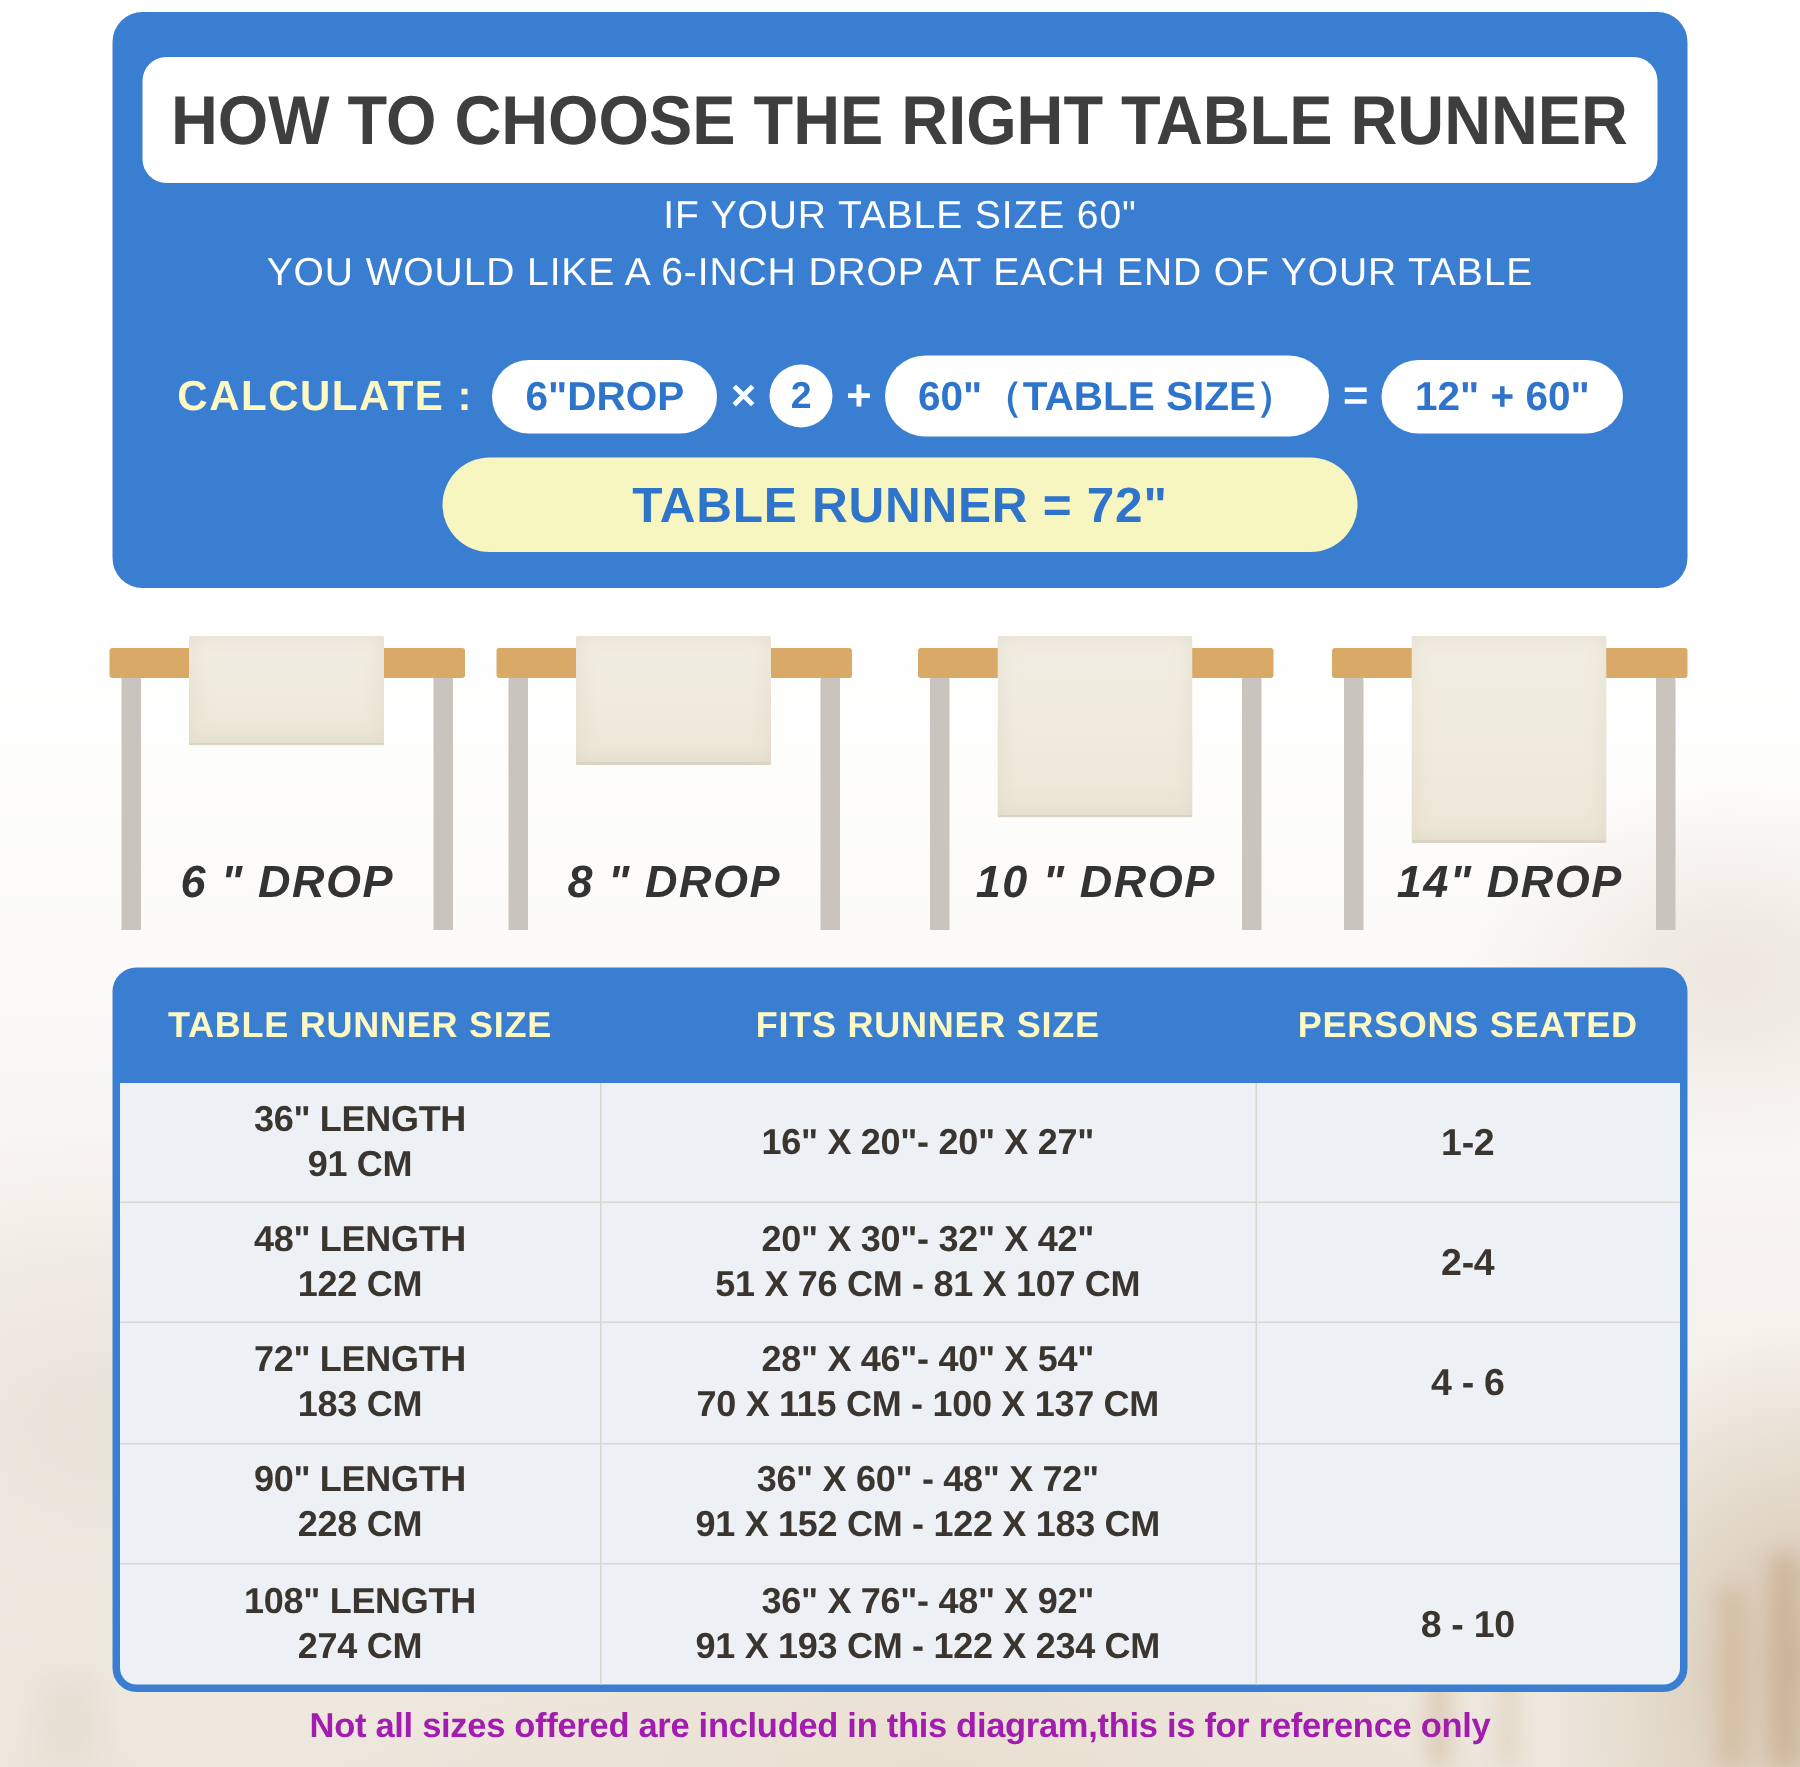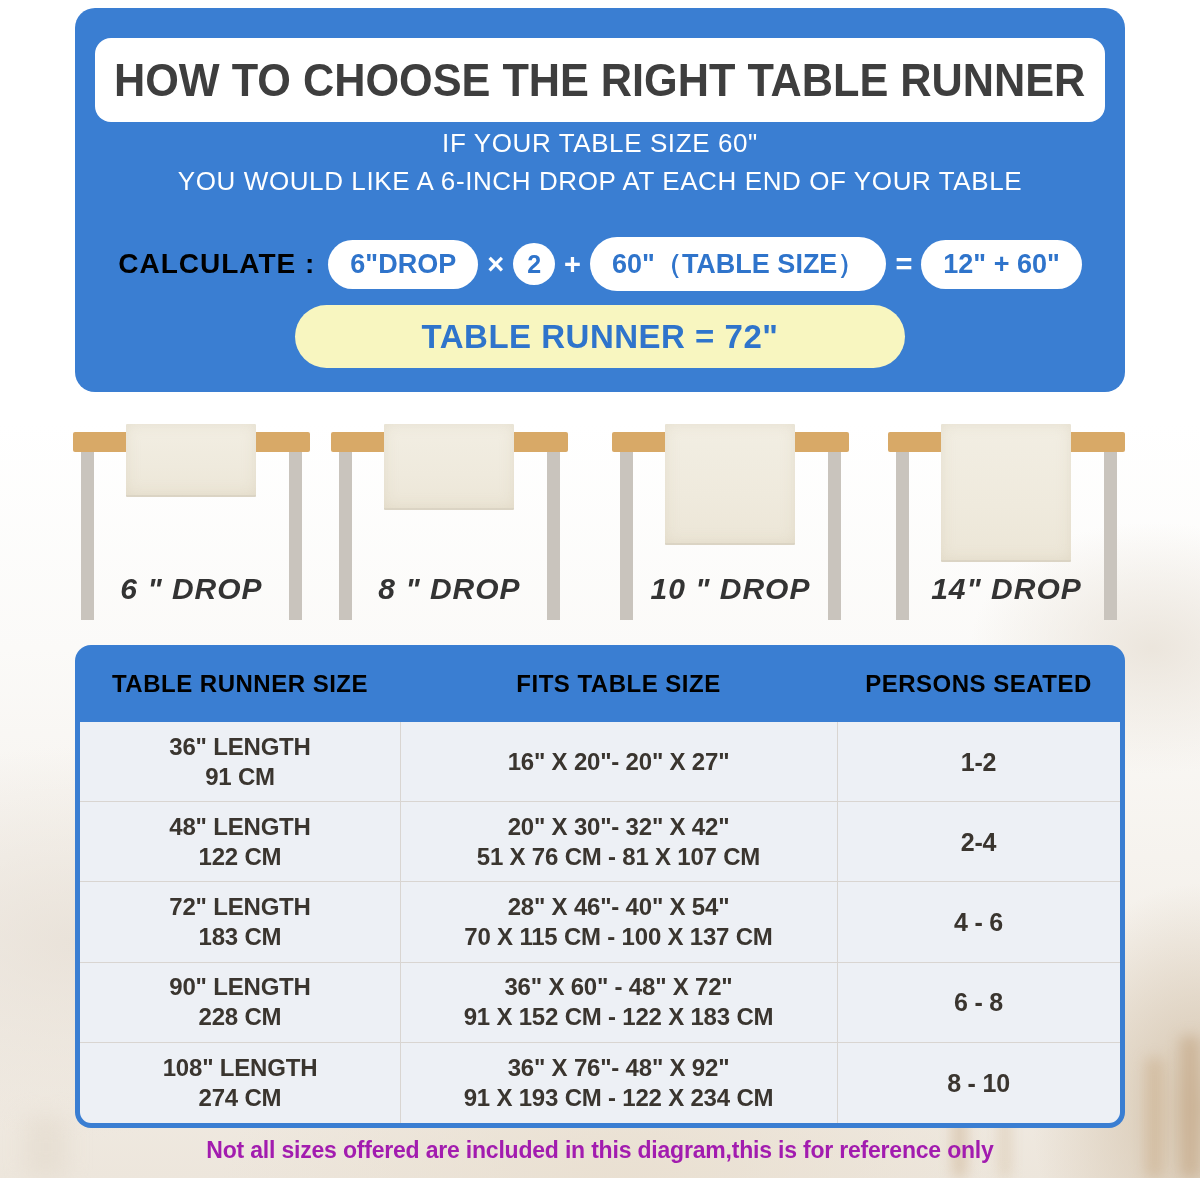--- a/index.html
+++ b/index.html
@@ -29,21 +29,21 @@
                background:#ffffff; border-radius:16px; display:flex; align-items:center; justify-content:center;margin-top:14px; }
   .title-box h1 { font-size:46px; font-weight:800; color:#3e3e3e; letter-spacing:0px;
                   transform:scaleX(0.94); white-space:nowrap; }
   .sub { position:absolute; left:0; right:0; text-align:center; color:#ffffff;
          font-size:26px; font-weight:400; letter-spacing:0.6px; }
   .sub.s1 { top:120px; }
   .sub.s2 { top:158px; }
 
   .calc-row { position:absolute; left:0; right:0; top:228px; height:56px;
               display:flex; align-items:center; justify-content:center; gap:9px; }
-  .calc-label { color:#000000; font-size:28px; font-weight:800; letter-spacing:1px; margin-right:4px; white-space:nowrap; }
+  .calc-label { color:#fef9c3; font-size:28px; font-weight:800; letter-spacing:1px; margin-right:4px; white-space:nowrap; }
   .pill { background:#ffffff; color:#2f74cb; font-size:27px; font-weight:800;
           border-radius:30px; padding:9px 22px; white-space:nowrap; }
   .op { color:#ffffff; font-size:29px; font-weight:800; }
   .mult-circle { width:42px; height:42px; border-radius:50%; background:#ffffff; color:#2f74cb;
                  display:flex; align-items:center; justify-content:center; font-size:25px; font-weight:800; flex:none; }
 
   .runner-result { position:absolute; top:297px; left:50%; transform:translateX(-50%);
                    width:610px; height:63px; background:#f8f6c0; border-radius:32px;
                    display:flex; align-items:center; justify-content:center;
                    color:#2f74cb; font-size:33px; font-weight:800; letter-spacing:0.5px; white-space:nowrap; }
@@ -63,21 +63,21 @@
   .illu.i2 .runner { height:121px; }
   .illu.i3 .runner { height:138px; }
   .drop-label { position:absolute; top:148px; left:0; right:0; text-align:center;
                 font-size:30px; font-weight:800; font-style:italic; color:#333333; letter-spacing:1px; white-space:nowrap; }
 
   
   .size-card { position:absolute; left:75px; top:645px; width:1050px; height:483px;
                background:#3a7ed2; border-radius:16px; overflow:hidden; }
   .size-head { position:absolute; top:0; left:5px; right:5px; height:77px;
                display:grid; grid-template-columns:320px 437px 283px; align-items:center; }
-  .size-head .col-h { text-align:center; color:#000000; font-size:24px; font-weight:800; letter-spacing:0.5px; }
+  .size-head .col-h { text-align:center; color:#fef9c3; font-size:24px; font-weight:800; letter-spacing:0.5px; }
   .size-body { position:absolute; top:77px; left:5px; right:5px; bottom:5px;
                background:rgba(251,249,247,0.93); border-radius:0 0 11px 11px;
                display:grid; grid-template-rows:repeat(5, 1fr); }
   .v-div { position:absolute; top:0; bottom:0; width:1px; background:#d9d5d1; }
   .v-div.d1 { left:320px; } .v-div.d2 { left:757px; }
   .t-row { display:grid; grid-template-columns:320px 437px 283px; align-items:center;
            border-bottom:1px solid #d9d5d1; }
   .t-row:last-child { border-bottom:none; }
   .cell { text-align:center; color:#3a352f; font-size:24px; font-weight:700; line-height:30px; letter-spacing:-0.2px; }
   .cell.persons { font-size:25px; }
@@ -144,21 +144,21 @@
     <div class="leg l"></div>
     <div class="leg r"></div>
     <div class="tabletop"></div>
     <div class="runner"></div>
     <div class="drop-label">14" DROP</div>
   </div>
 
   <div class="size-card">
     <div class="size-head">
       <div class="col-h">TABLE RUNNER SIZE</div>
-      <div class="col-h">FITS TABLE SIZE</div>
+      <div class="col-h">FITS RUNNER SIZE</div>
       <div class="col-h">PERSONS SEATED</div>
     </div>
     <div class="size-body">
       <div class="v-div d1"></div>
       <div class="v-div d2"></div>
 
       <div class="t-row">
         <div class="cell">
           <div>36" LENGTH</div>
           <div>91 CM</div>
@@ -195,21 +195,20 @@
 
       <div class="t-row">
         <div class="cell">
           <div>90" LENGTH</div>
           <div>228 CM</div>
         </div>
         <div class="cell">
           <div>36" X 60" - 48" X 72"</div>
           <div>91 X 152 CM - 122 X 183 CM</div>
         </div>
-        <div class="cell persons">6 - 8</div>
       </div>
 
       <div class="t-row">
         <div class="cell">
           <div>108" LENGTH</div>
           <div>274 CM</div>
         </div>
         <div class="cell">
           <div>36" X 76"- 48" X 92"</div>
           <div>91 X 193 CM - 122 X 234 CM</div>

